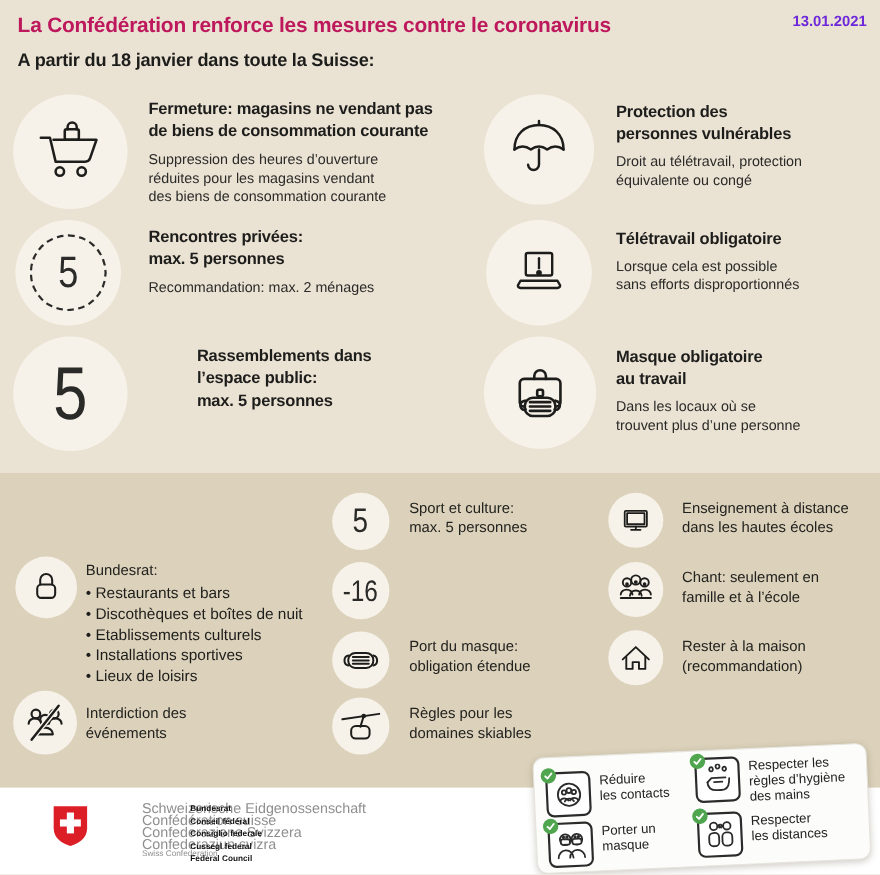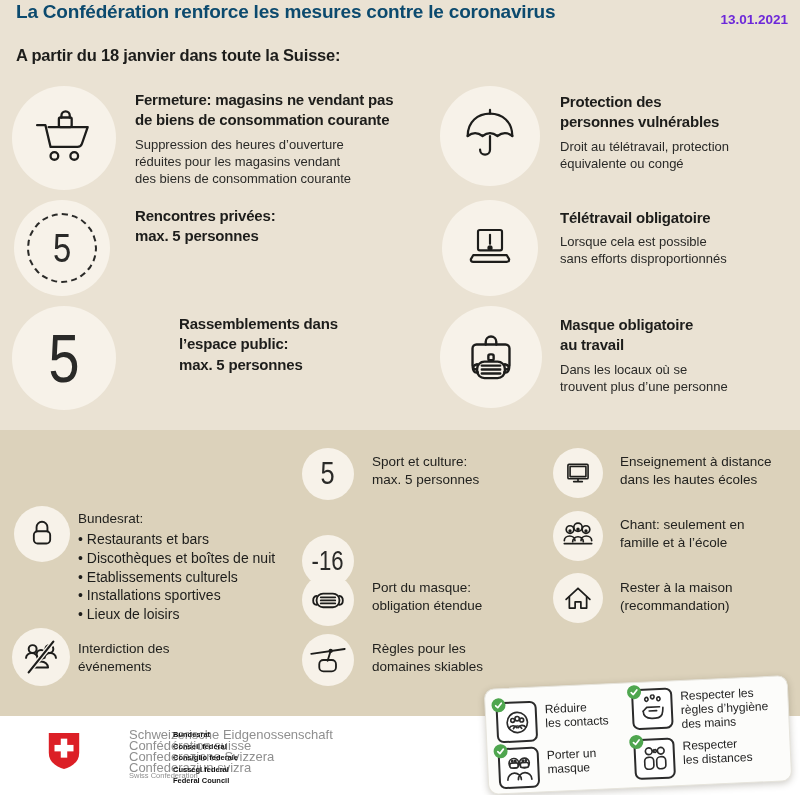--- a/index.html
+++ b/index.html
@@ -1,21 +1,21 @@
 <!DOCTYPE html>
 <html><head>
 <meta charset="utf-8">
 <style>
   html,body{margin:0;padding:0;}
   .page{position:relative;width:800px;height:795px;overflow:hidden;
         font-family:"Liberation Sans",sans-serif;color:#1d1d1b;background:#EAE2D3;}
   .band-bottom{position:absolute;left:0;top:430px;width:800px;height:288px;background:#DCD2BB;}
   .band-footer{position:absolute;left:0;top:716px;width:800px;height:79px;background:#ffffff;}
 
-  .title{position:absolute;left:16px;top:1px;font-size:19px;font-weight:bold;color:#0c4a6e;letter-spacing:-0.2px;}
+  .title{position:absolute;left:16px;top:13px;font-size:19px;font-weight:bold;color:#be185d;letter-spacing:-0.2px;}
   .date{position:absolute;right:12px;top:12px;font-size:13.5px;font-weight:600;color:#6d28d9;}
   .subtitle{position:absolute;left:16px;top:46px;font-size:16.5px;font-weight:bold;letter-spacing:-0.2px;}
 
   .circle{position:absolute;border-radius:50%;background:#F7F2E9;display:flex;align-items:center;justify-content:center;}
   .pre{white-space:pre-line;}
   .mtitle{font-size:15px;font-weight:bold;line-height:1.35;letter-spacing:-0.2px;}
   .msub{font-size:13px;line-height:1.32;margin-top:5px;color:#2a2a28;}
   .mtext{position:absolute;width:300px;}
 
   .h2{position:absolute;left:16px;top:440px;font-size:21px;font-weight:bold;line-height:1.25;letter-spacing:-0.2px;}
@@ -72,20 +72,21 @@
   </div>
 
   <div class="circle" style="left:14px;top:200px;width:96px;height:96px;">
     <div class="dashring">
         <span class="num" style="font-size:40px;">5</span>
       </div>
   </div>
   <div class="mtext" style="left:135px;top:206px;">
     <div class="mtitle pre">Rencontres privées:
 max. 5 personnes</div>
+    <div class="msub pre">Recommandation: max. 2 ménages</div>
   </div>
 
   <div class="circle" style="left:12px;top:306px;width:104px;height:104px;">
     <span class="num" style="font-size:68px;font-weight:200;">5</span>
   </div>
   <div class="mtext" style="left:135px;top:314px;margin-left:44px;">
     <div class="mtitle pre">Rassemblements dans
 l’espace public:
 max. 5 personnes</div>
   </div>
@@ -165,21 +166,21 @@
   </div>
   <div class="llabel pre" style="position:absolute;left:78px;top:640px;">Interdiction des
 événements</div>
 
   <div class="circle" style="left:302px;top:448px;width:52px;height:52px;">
     <span class="num" style="font-size:31px;">5</span>
   </div>
   <div class="llabel pre" style="position:absolute;left:372px;top:453px;">Sport et culture:
 max. 5 personnes</div>
 
-  <div class="circle" style="left:302px;top:535px;width:52px;height:52px;">
+  <div class="circle" style="left:302px;top:511px;width:52px;height:52px;">
     <span class="num" style="font-size:27px;">-16</span>
   </div>
 
   <div class="circle" style="left:302px;top:574px;width:52px;height:52px;">
     <svg width="38" height="38" viewBox="0 0 100 100" fill="none" stroke="#1d1d1b" stroke-width="4.8" stroke-linecap="round" stroke-linejoin="round">
       <rect x="20" y="33" width="60" height="36" rx="17"></rect>
       <path d="M31 43 H69 M31 51 H69 M31 59 H69"></path>
       <path d="M20 39 C8 41 8 61 20 63 M80 39 C92 41 92 61 80 63"></path>
     </svg>
   </div>

